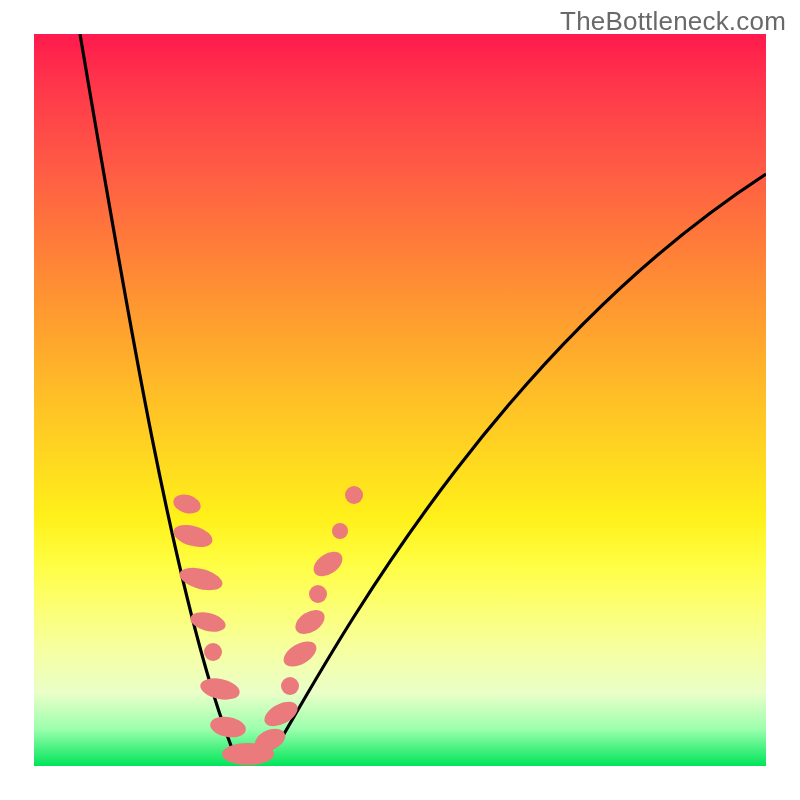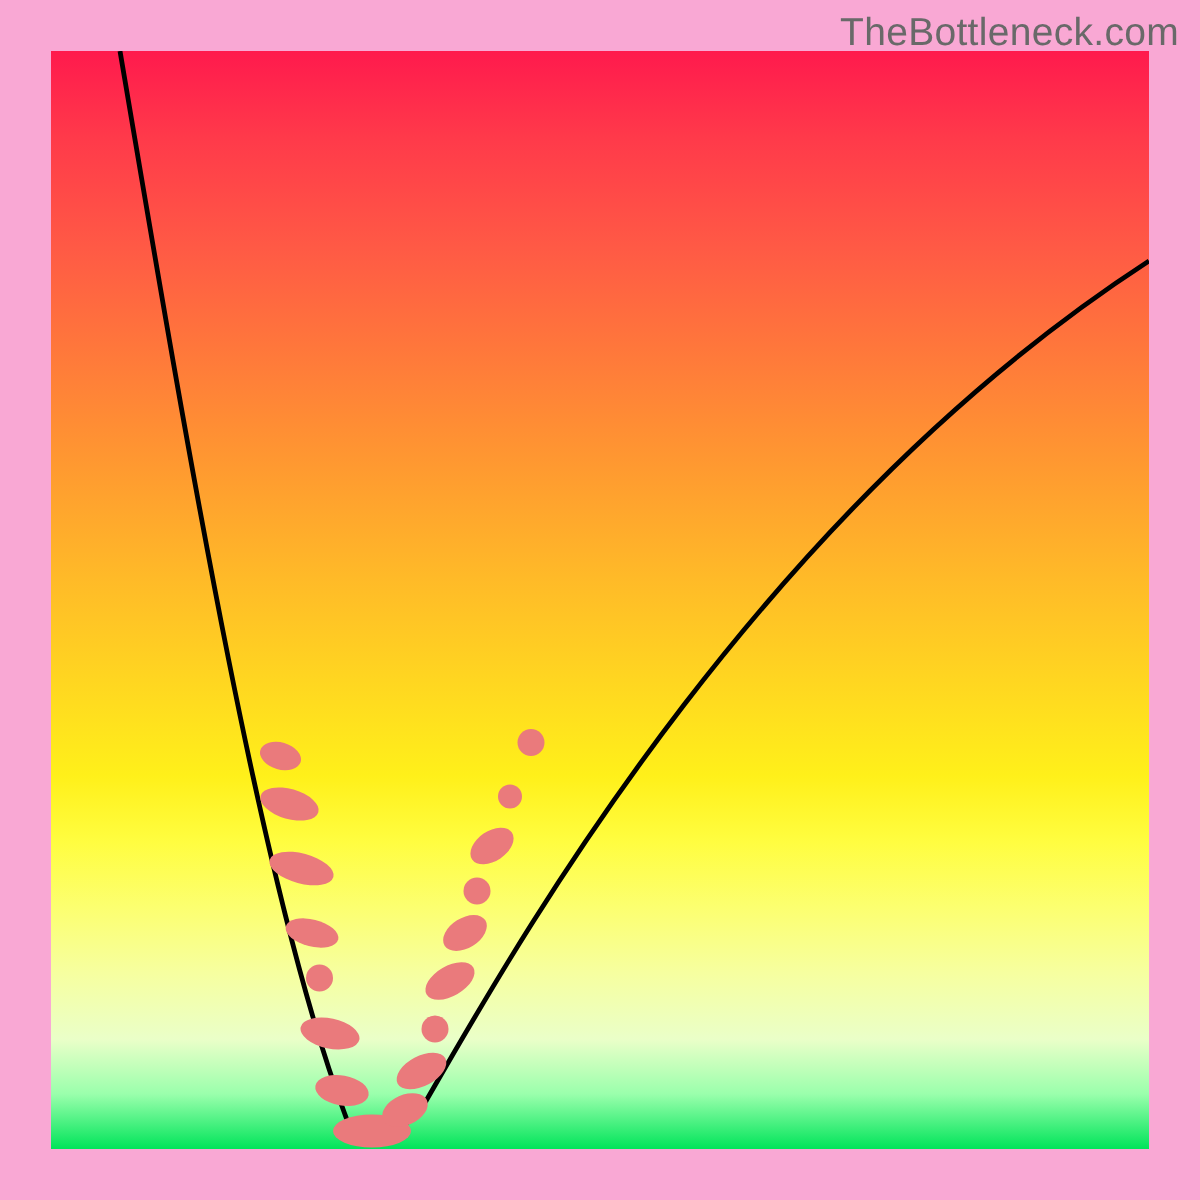--- a/index.html
+++ b/index.html
@@ -10,21 +10,21 @@
     overflow: hidden;
     background: #000;
     font-family: Arial, Helvetica, sans-serif;
   }
   .frame {
     position: absolute;
     left: 0;
     top: 0;
     width: 800px;
     height: 800px;
-    background: #f9a8d4;
+    background: #ffffff;
   }
   .plot {
     position: absolute;
     left: 34px;
     top: 34px;
     width: 732px;
     height: 732px;
     
     background: linear-gradient(
       to bottom,

